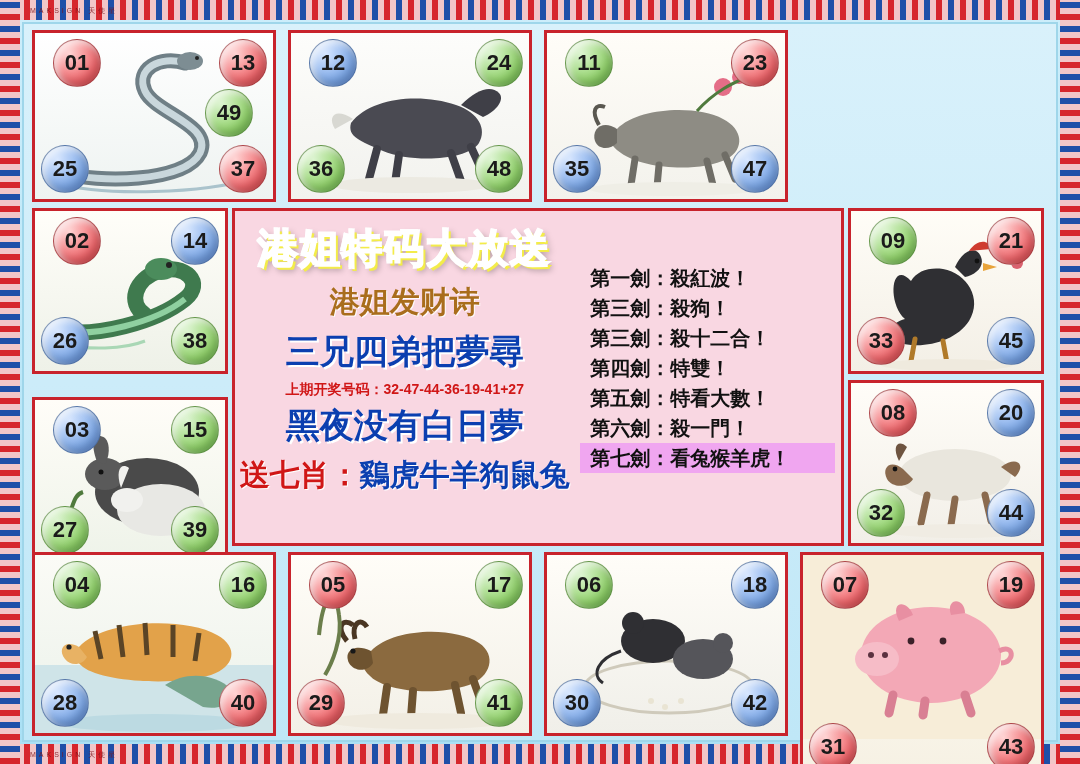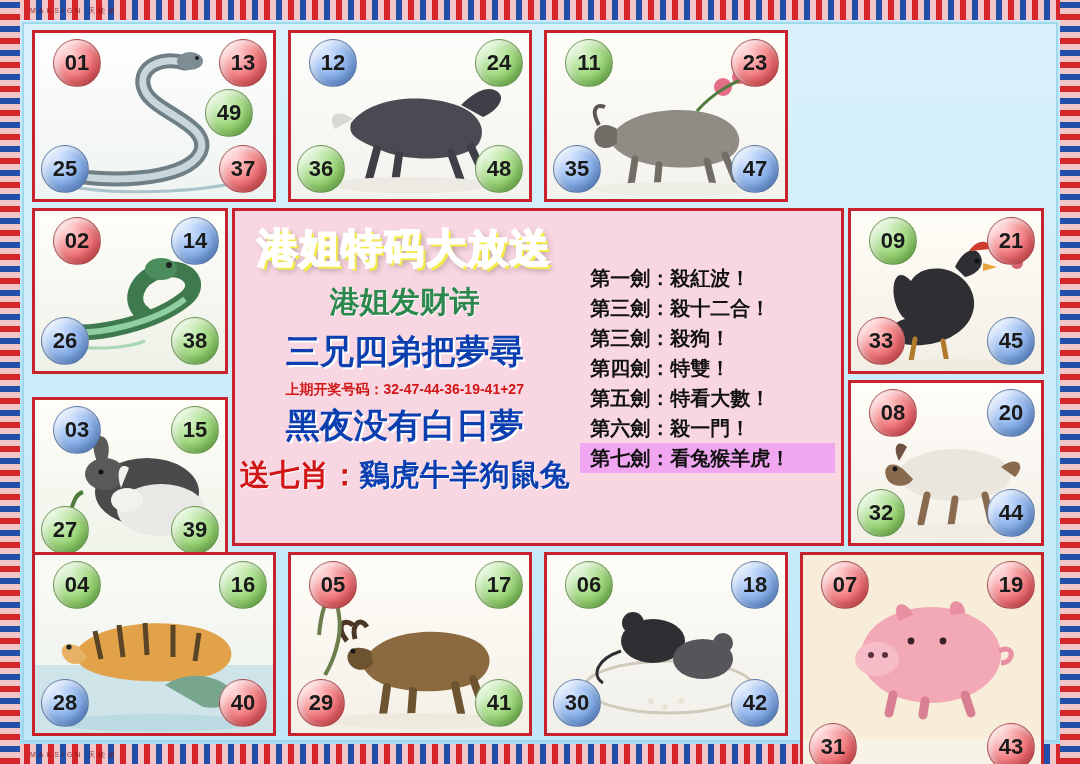--- a/index.html
+++ b/index.html
@@ -54,21 +54,21 @@
   .promo-right{width:44%;position:relative;padding:52px 6px 6px 6px;box-sizing:border-box;}
 
   .promo-title{
     text-align:center;font-size:40px;font-weight:bold;letter-spacing:2px;
     color:#0b3fb0;
     -webkit-text-stroke:2px #ffffff;
     text-shadow:3px 3px 0 #f3ec4a, -1px -1px 0 #fff, 4px 4px 6px rgba(0,0,0,.35);
     margin:4px 0 2px 0;font-family:"DejaVu Sans",sans-serif;
   }
   .promo-sub{
-    text-align:center;font-size:30px;font-weight:bold;color:#15803d;
+    text-align:center;font-size:30px;font-weight:bold;color:#a16207;
     font-family:"DejaVu Serif",serif;opacity:.9;margin:6px 0 2px 0;
     text-shadow:1px 1px 0 #fff;
   }
   .promo-poem{
     text-align:center;font-size:34px;font-weight:bold;color:#0b3fb0;
     font-family:"DejaVu Serif",serif;margin:6px 0 2px 0;
     text-shadow:2px 2px 0 #ffffff;
   }
   .promo-last{
     text-align:center;font-size:14px;font-weight:bold;color:#d01616;
@@ -254,22 +254,22 @@
         <div class="promo-poem">三兄四弟把夢尋</div>
         <div class="promo-last">上期开奖号码：32-47-44-36-19-41+27</div>
         <div class="promo-poem2">黑夜没有白日夢</div>
         <div class="promo-seven">
           <span>送七肖：</span><span class="em">鷄虎牛羊狗鼠兔</span>
         </div>
       </div>
       <div class="promo-right">
         <ul class="sword-list">
           <li>第一劍：殺紅波！</li>
+          <li>第三劍：殺狗！</li>
           <li>第三劍：殺十二合！</li>
-          <li>第三劍：殺狗！</li>
           <li>第四劍：特雙！</li>
           <li>第五劍：特看大數！</li>
           <li>第六劍：殺一門！</li>
           <li>第七劍：看兔猴羊虎！</li>
         </ul>
       </div>
     </div>
 
     <div class="card" style="left:8px;top:528px;width:244px;height:184px;">
       <div class="art art-tiger">

